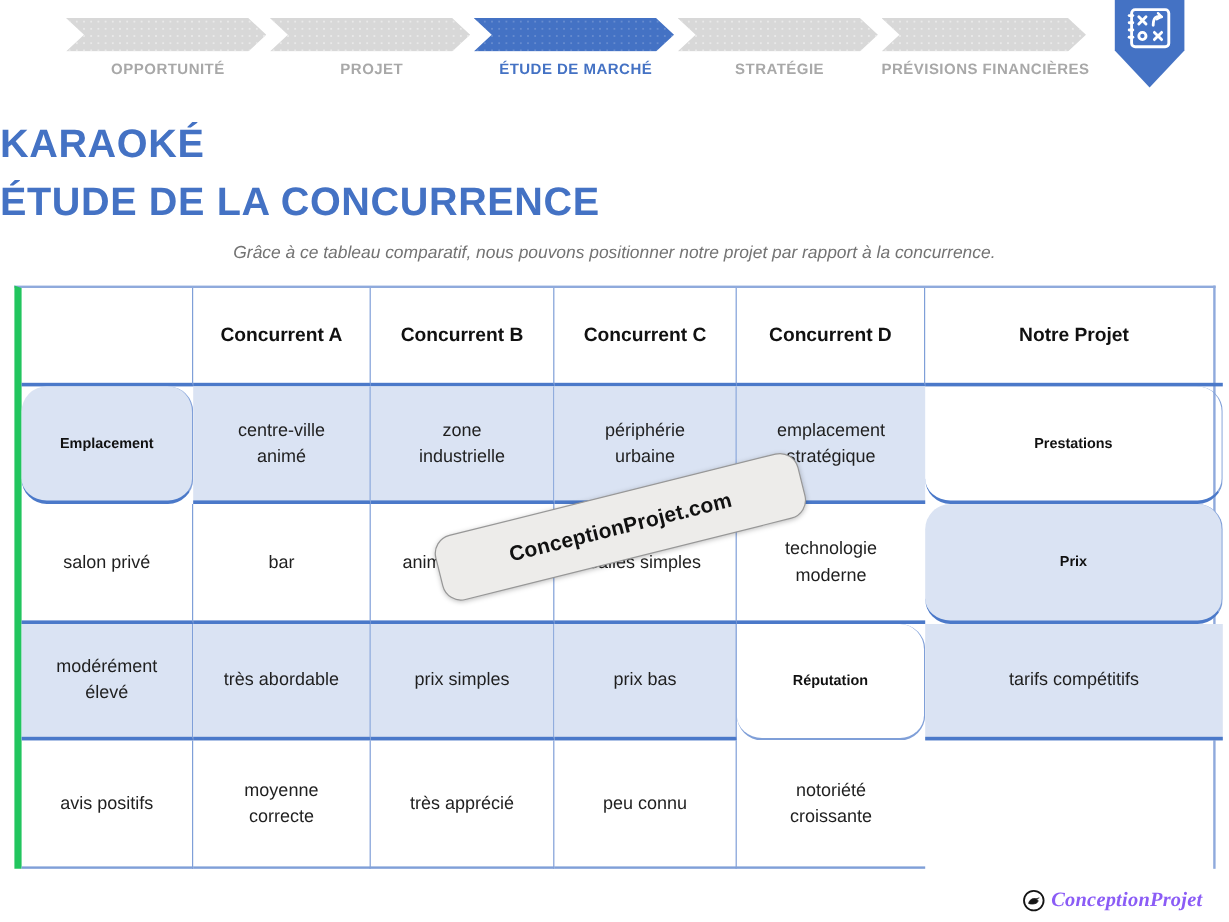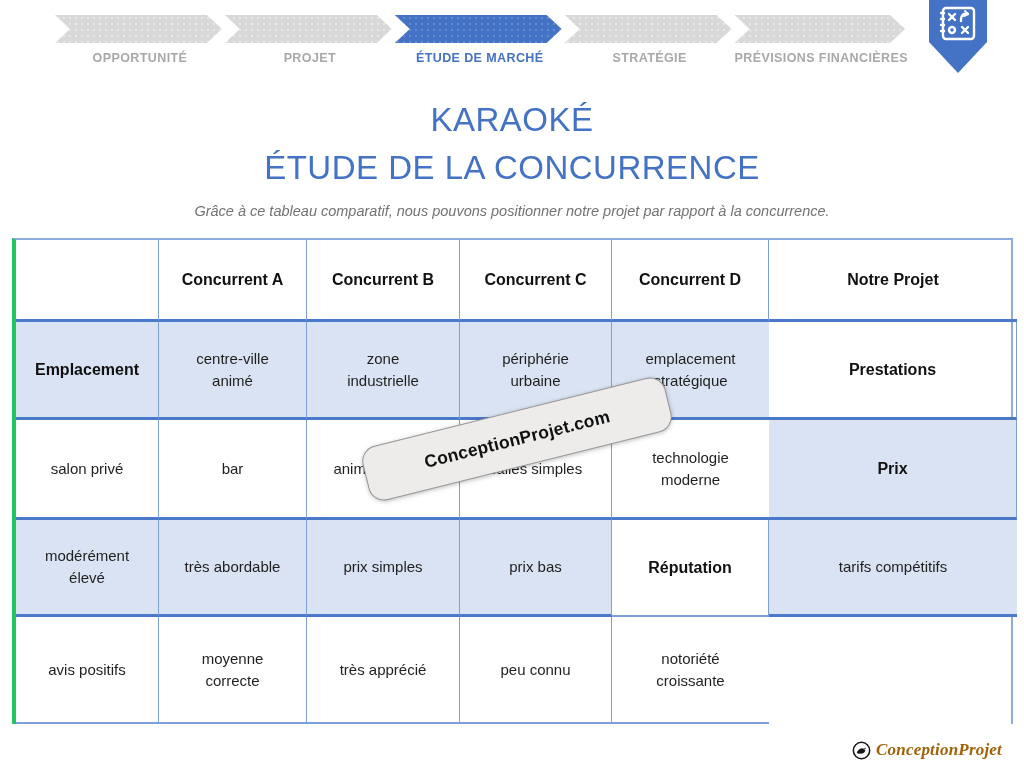--- a/index.html
+++ b/index.html
@@ -27,67 +27,67 @@
     background-color:#4472c4;
     background-image:radial-gradient(rgba(255,255,255,.18) 0.9px, transparent 1px);
   }
   .step.active .label{color:#4472c4;}
 
   
   .badge{position:absolute;left:928px;top:0px;width:60px;height:76px;}
 
   
   .title{
-    position:absolute;left:0;top:96px;width:1024px;text-align:center;
-    color:#4472c4;font-size:33px;font-weight:normal;line-height:48px;letter-spacing:.5px;
+    position:absolute;left:0;top:96px;width:1024px;
+    color:#4472c4;font-size:33px;font-weight:bold;line-height:48px;letter-spacing:.5px;
   }
   .subtitle{
     position:absolute;left:0;top:203px;width:1024px;text-align:center;
     color:#737373;font-size:14.5px;font-style:italic;
   }
 
   
   .ctable{
     position:absolute;left:12px;top:238px;width:1001px;
     display:grid;
     grid-template-columns:143px 148px 153px 152px 157px 248px;
     grid-template-rows:82px 98px 100px 97px 107px;
-    border-top:2px solid #8faadc;border-left:4px solid #22c55e;border-right:2px solid #8faadc;
+    border-top:2px solid #8faadc;border-left:6px solid #22c55e;border-right:2px solid #8faadc;
     box-sizing:border-box;background:#fff;
   }
   .cell{
     display:flex;align-items:center;justify-content:center;text-align:center;
     border-right:1px solid #7f9fd8;border-bottom:3px solid #4b79c9;
     padding:4px 22px;box-sizing:border-box;
     font-size:15px;color:#1f1f1f;line-height:1.45;
   }
   .cell.last-col{border-right:none;}
   .cell.header{font-weight:bold;font-size:16px;color:#111;}
-  .cell.rowlabel{font-weight:bold;font-size:16px;color:#111;padding:4px 6px;}
+  .cell.rowlabel{font-weight:bold;font-size:12px;color:#111;padding:4px 6px;border-radius:21px;}
   .cell.blue{background:#dae3f3;}
   .cell.bottom{border-bottom:2px solid #7f9fd8;}
 
   
   .watermark{
     position:absolute;left:361px;top:411px;width:310px;height:54px;
     transform:rotate(-14deg);
     background:#edecea;border:1px solid #979797;border-radius:16px;
     box-shadow:0 1px 4px rgba(0,0,0,.25);
     display:flex;align-items:center;justify-content:center;
     font-size:17.5px;font-weight:bold;color:#111;letter-spacing:.2px;
     z-index:5;
   }
 
   
   .footer{
     position:absolute;right:22px;bottom:8px;display:flex;align-items:center;gap:5px;
   }
   .footer .brand{
     font-family:"Liberation Serif",serif;font-style:italic;font-weight:bold;
-    font-size:17px;color:#a16207;letter-spacing:.2px;
+    font-size:17px;color:#8b5cf6;letter-spacing:.2px;
   }
 </style>
 </head>
 <body>
 
 <div class="nav" id="nav">
   <div class="step">
     <div class="arrow"></div>
     <div class="label">OPPORTUNITÉ</div>
   </div>

